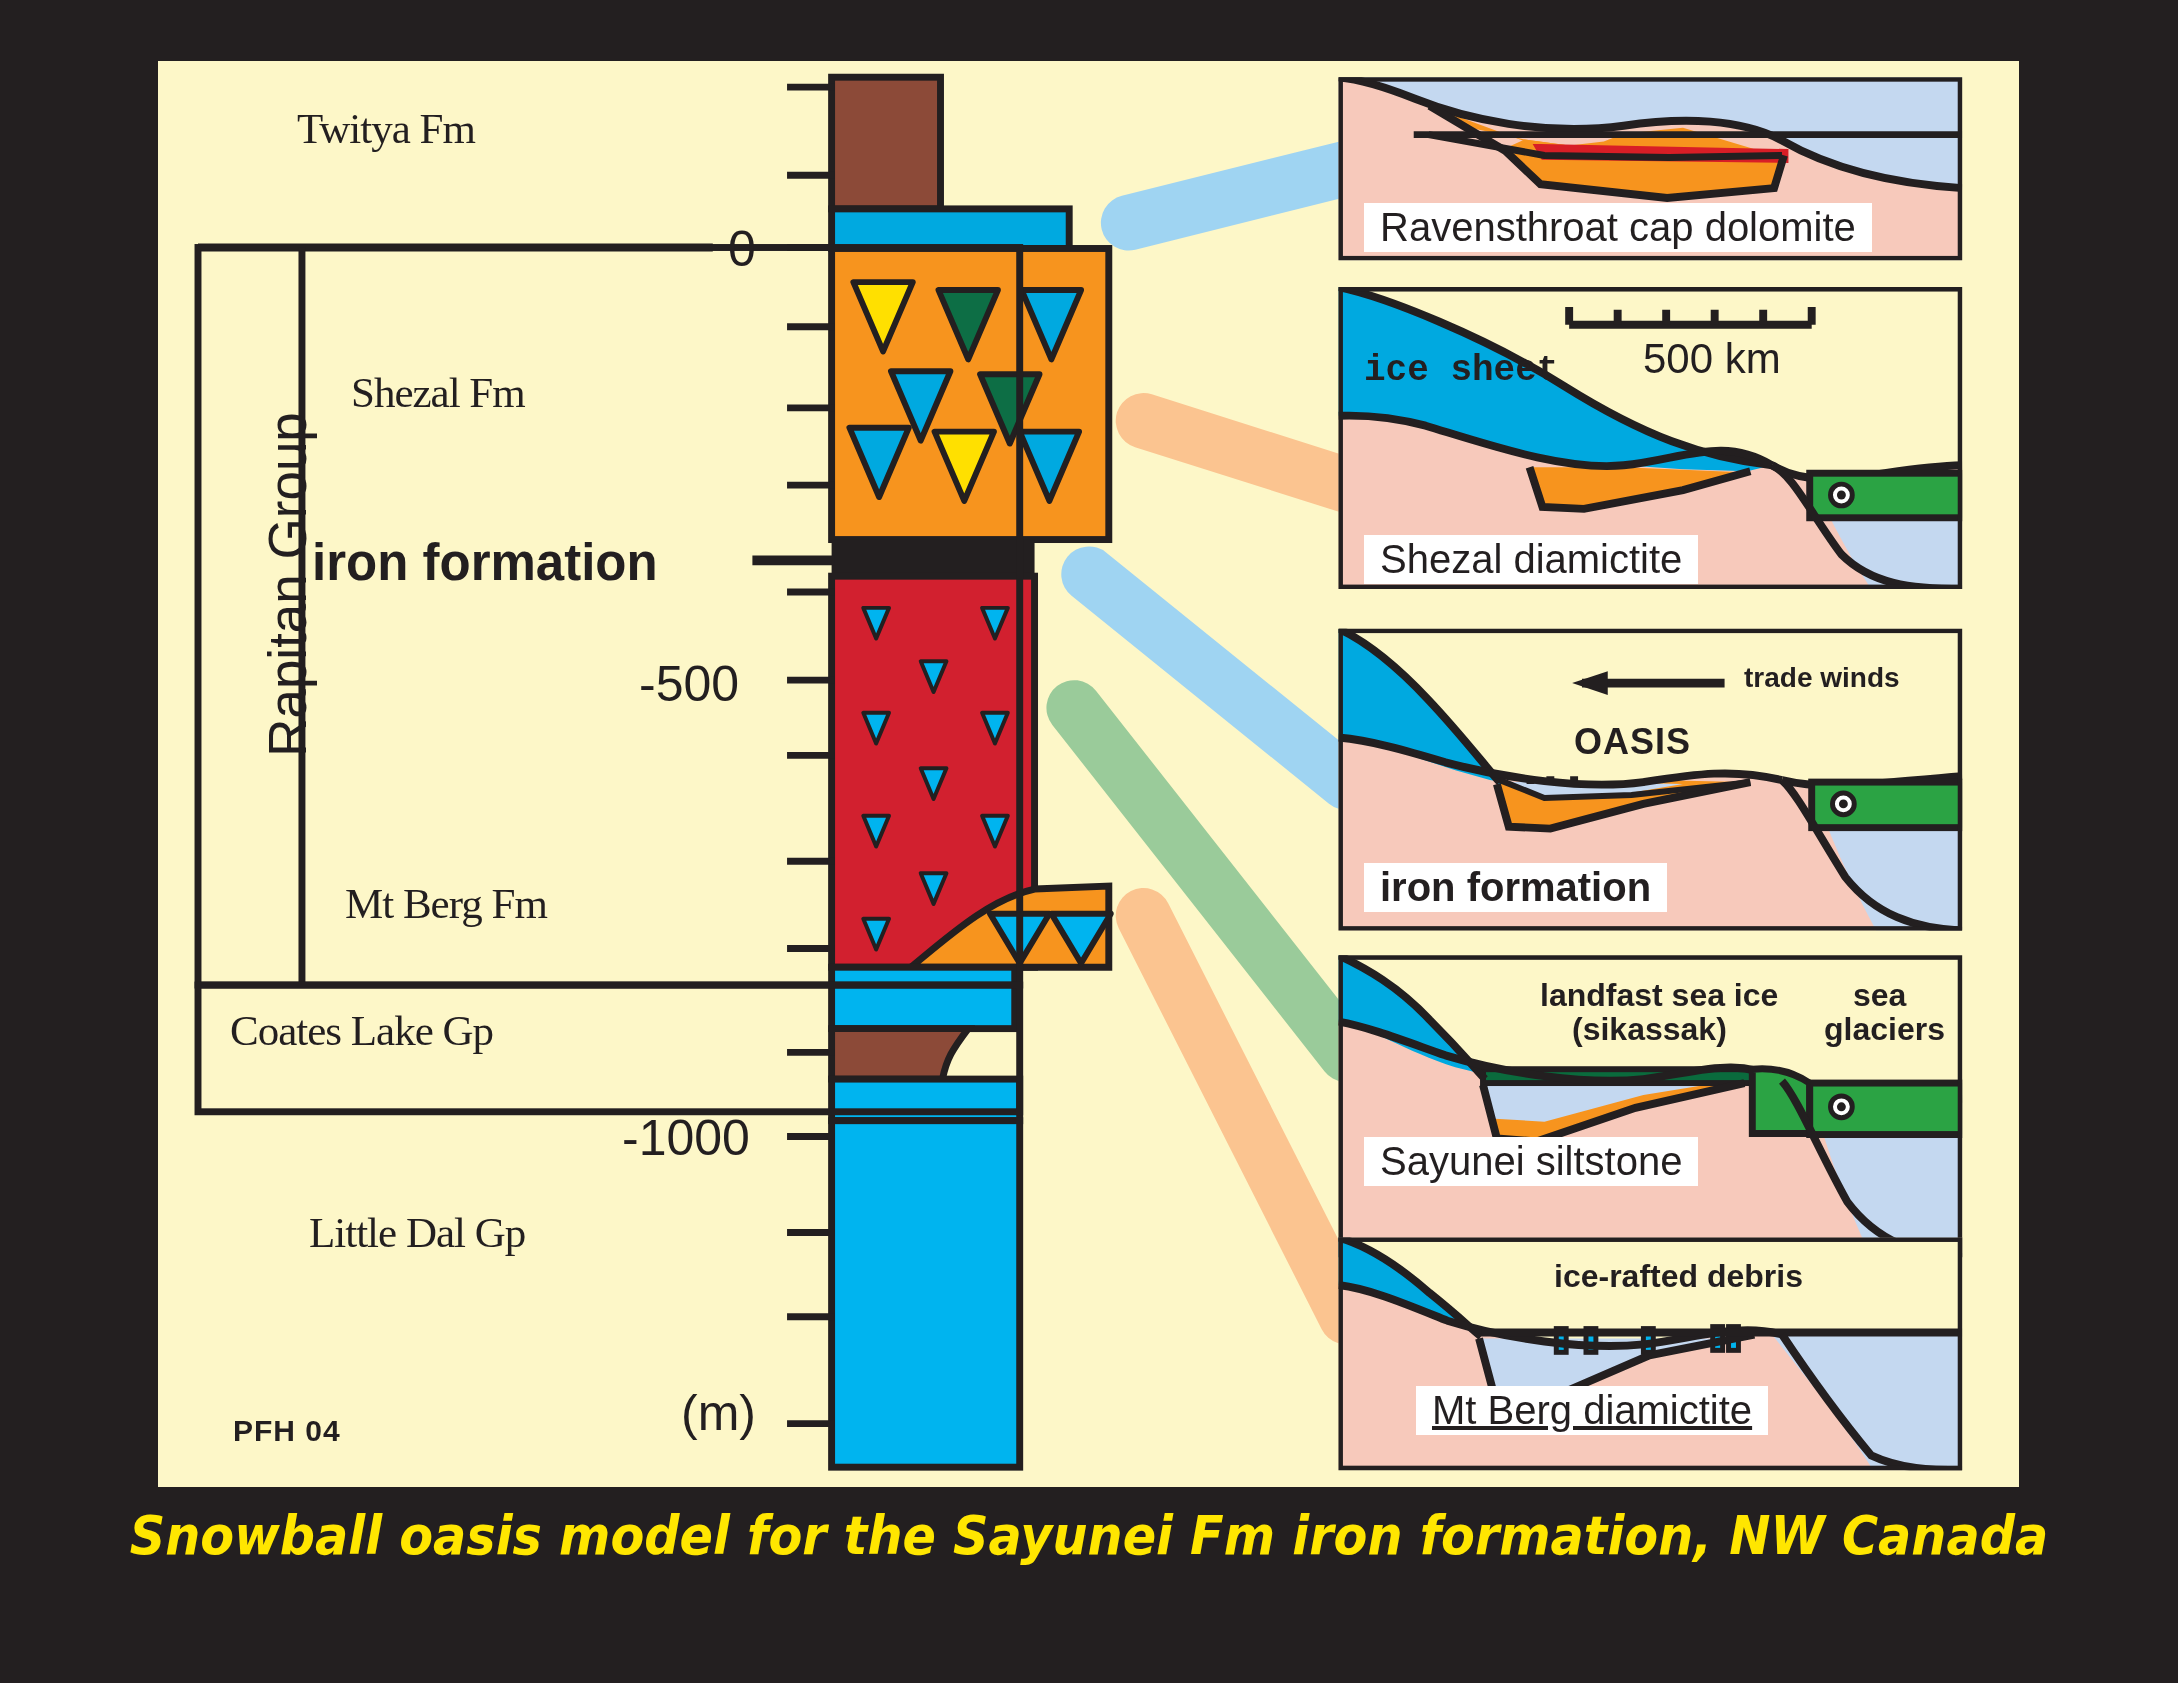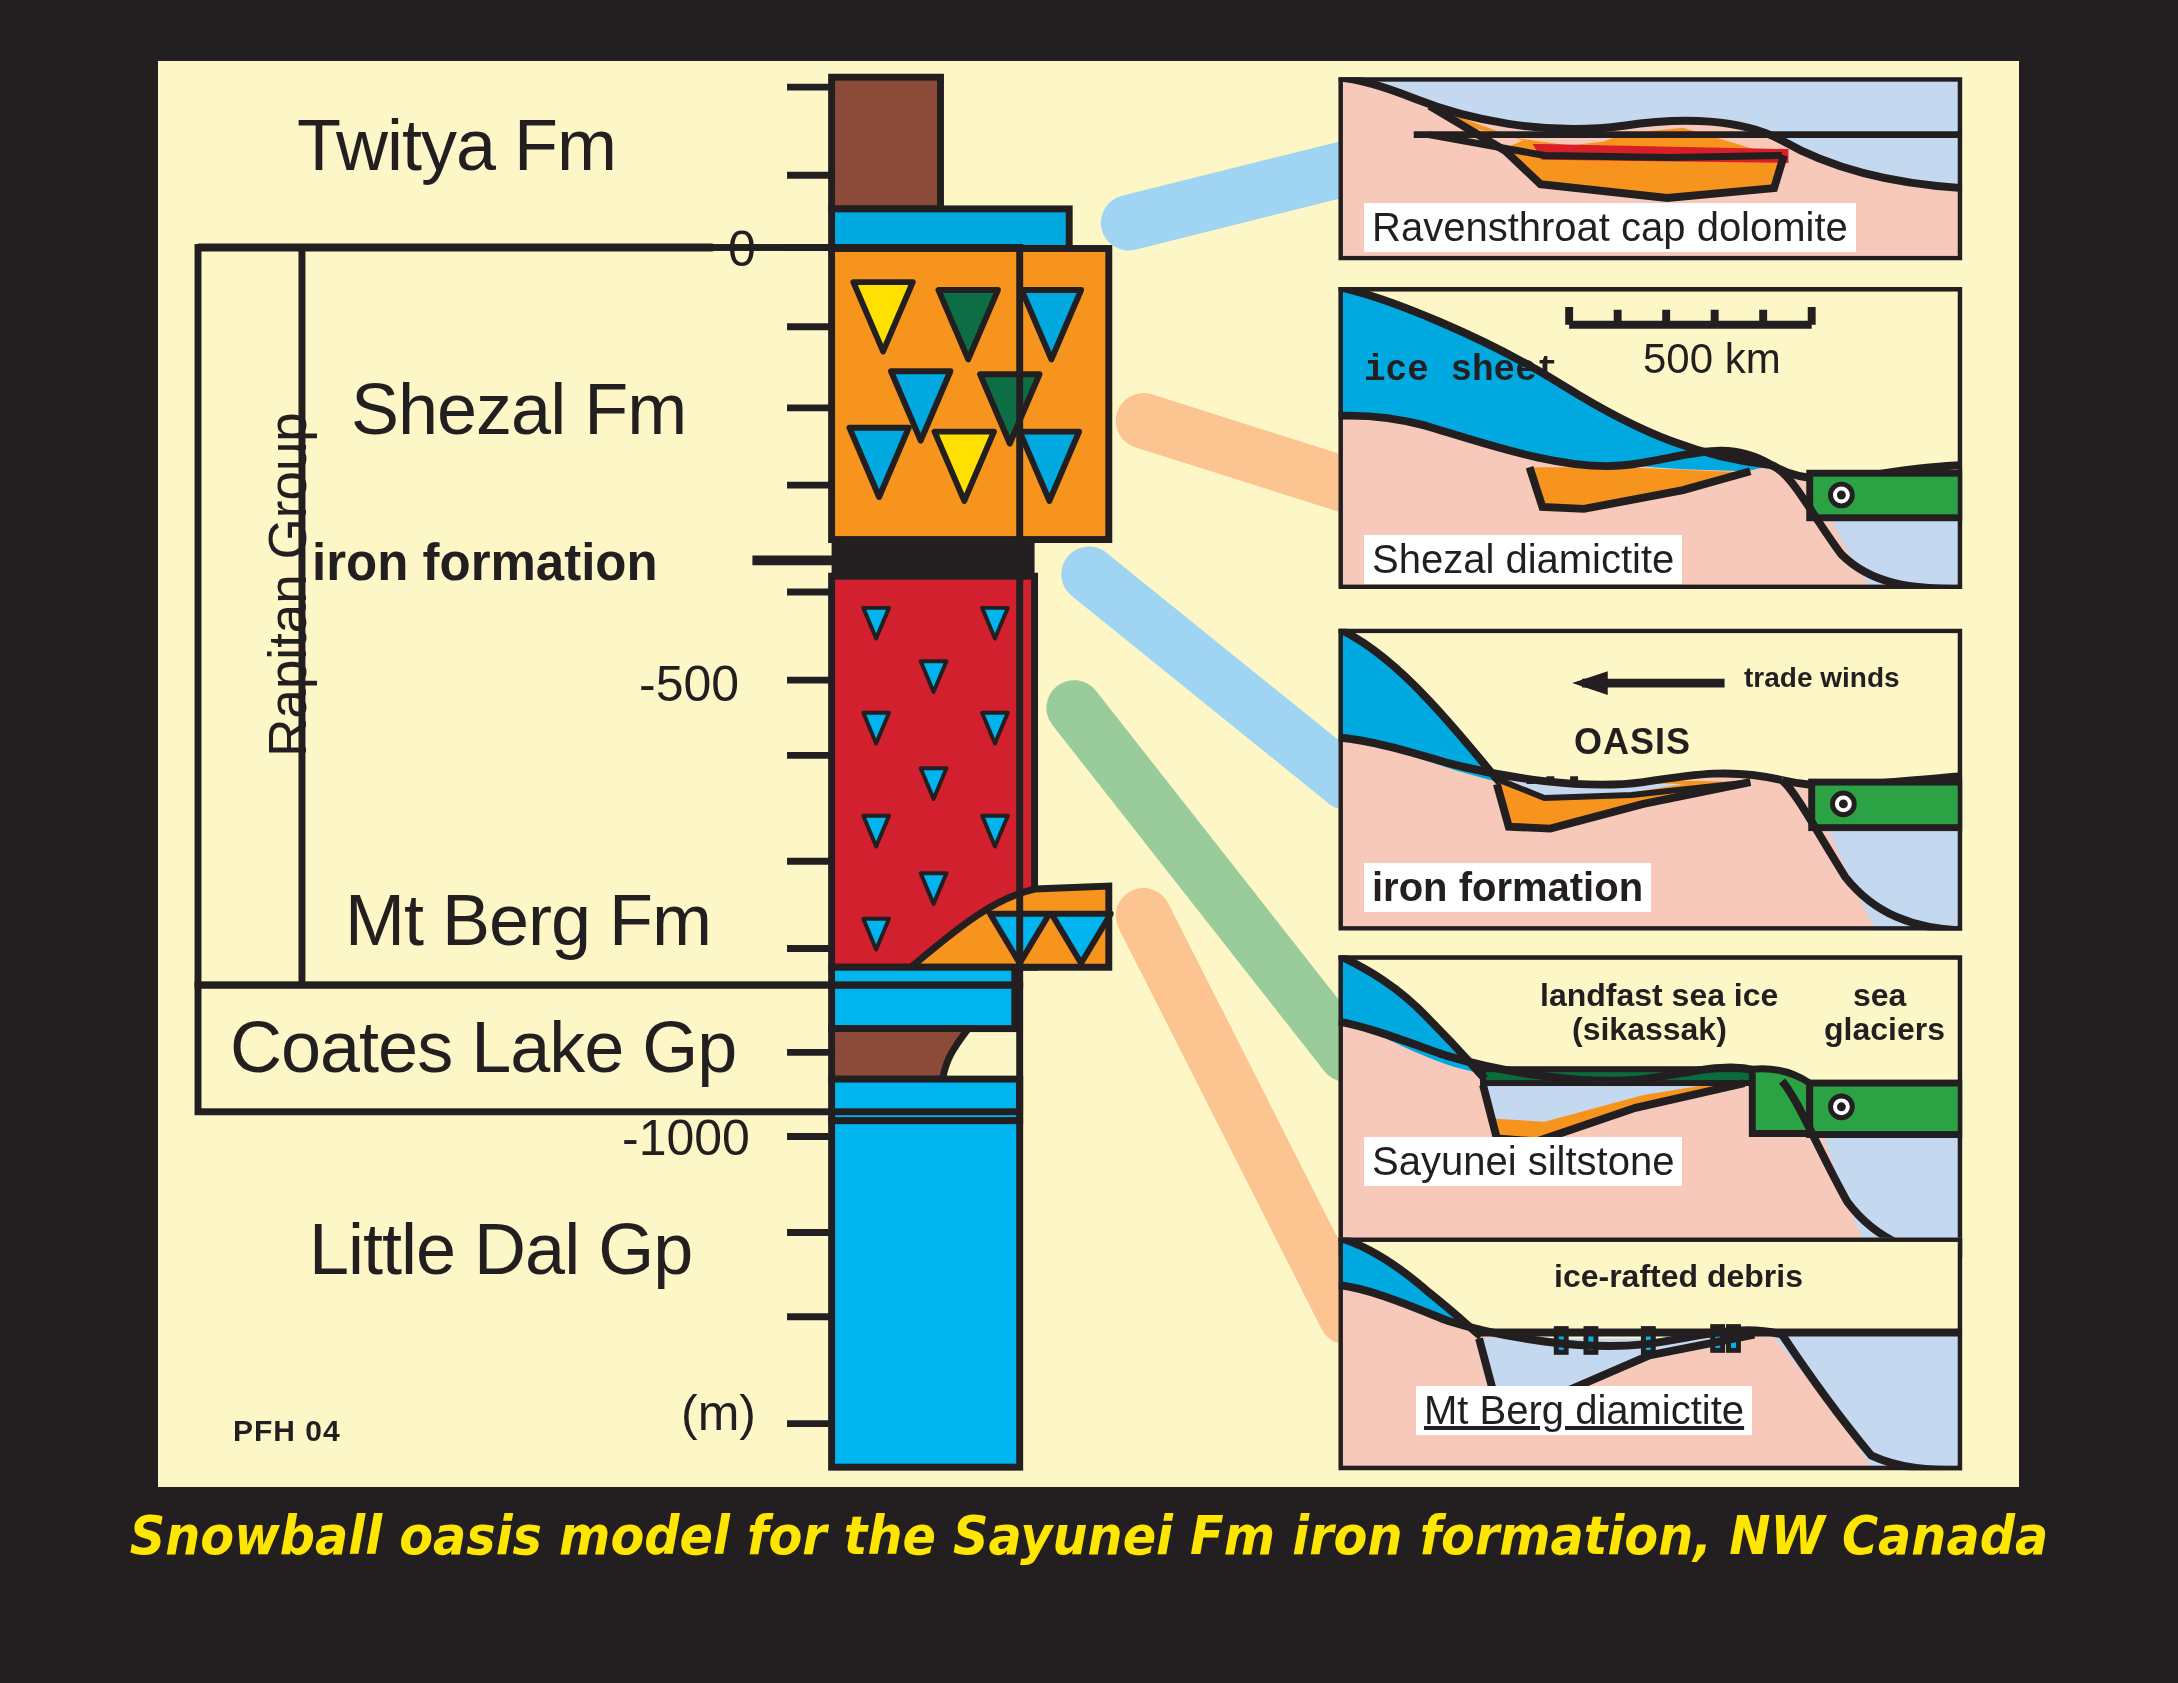--- a/index.html
+++ b/index.html
@@ -27,29 +27,29 @@
     font-family:"DejaVu Sans", sans-serif;
     font-weight:bold;
     font-style:italic;
     font-size:53px;
     letter-spacing:0px;
     transform:scaleX(0.93);
   }
 
   
   .txt{position:absolute;white-space:nowrap;color:#231f20;}
-  .fm-label{font-size:72px;font-family:Liberation Sans, sans-serif;letter-spacing:-1px;}
+  .fm-label{font-size:43px;font-family:Liberation Serif, serif;letter-spacing:-1px;}
   .fm-bold{font-size:51px;font-weight:bold;}
   .axis-num{font-size:50px;}
   .group-label{font-size:53px;}
   .cred{font-size:30px;font-weight:bold;letter-spacing:1px;}
 
   .sec-label{
     position:absolute;background:#ffffff;color:#231f20;
-    font-size:40px;padding:2px 8px;white-space:nowrap;
+    font-size:40px;padding:2px 16px;white-space:nowrap;
   }
   .sec-label.b{font-weight:bold;}
   .free-label{
     position:absolute;color:#231f20;font-weight:bold;font-size:32px;
     white-space:nowrap;text-align:center;line-height:1.08;
   }
   .scale-label{position:absolute;font-size:42px;color:#231f20;white-space:nowrap;}
 </style>
 </head>
 <body>

